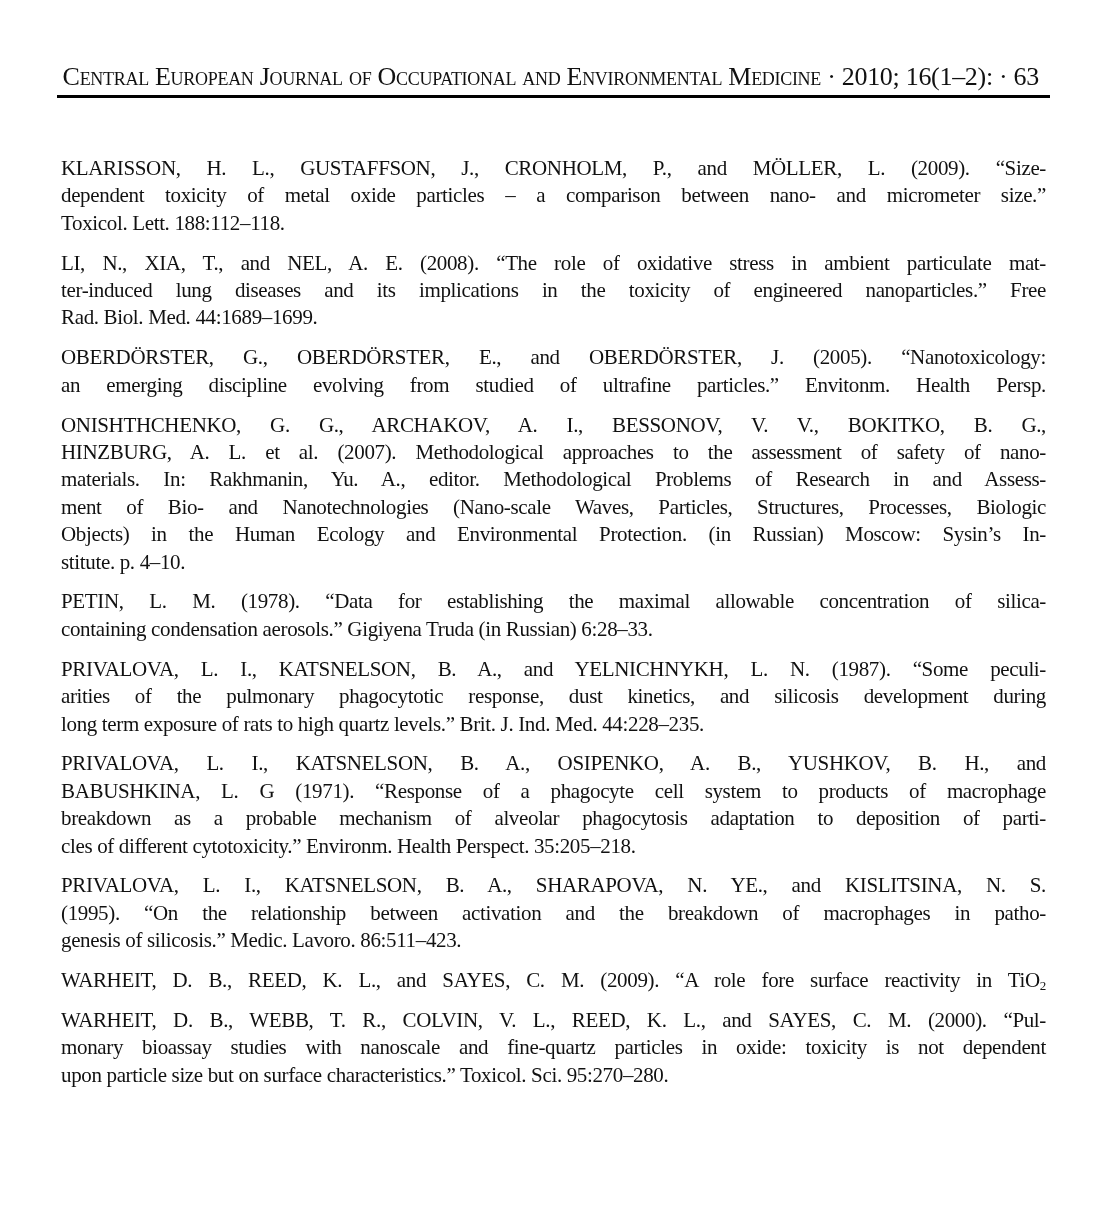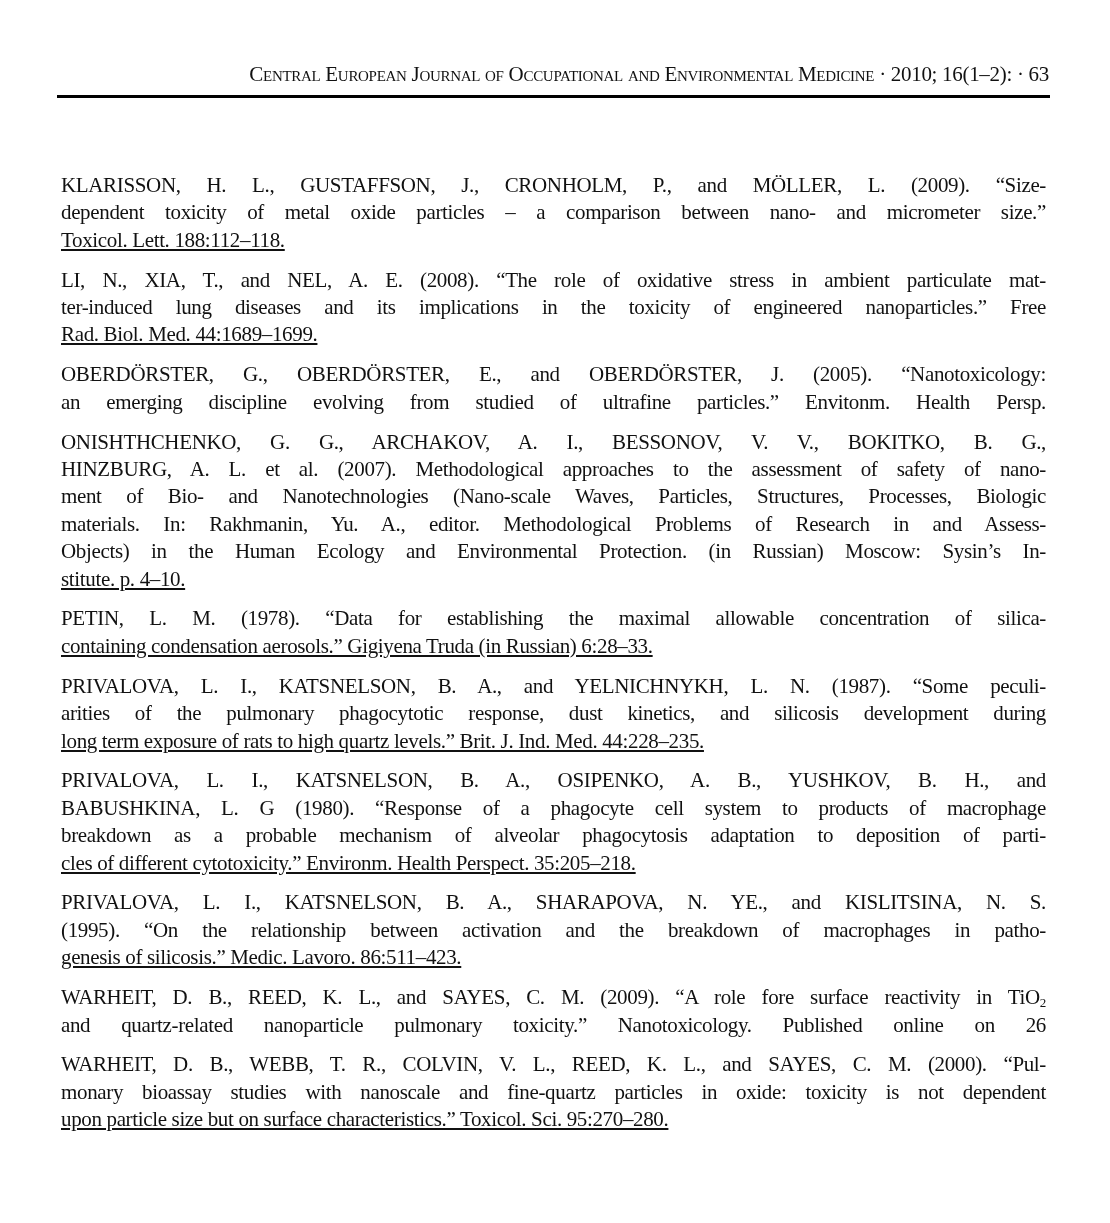--- a/index.html
+++ b/index.html
@@ -1,26 +1,26 @@
 <!DOCTYPE html>
 <html><head>
 <meta charset="utf-8">
 <style>
   html, body { margin: 0; padding: 0; background: #ffffff; }
   body { width: 1110px; height: 1223px; position: relative; overflow: hidden;
          font-family: "Liberation Serif", "DejaVu Serif", serif; color: #111; }
   .header { position: absolute; left: 57px; top: 62px; width: 993px; height: 30px; }
-  .header-text { position: absolute; right: 1px; top: 0; font-size: 21px; letter-spacing: -0.3px; white-space: nowrap; }
+  .header-text { position: absolute; right: 11px; top: 0; font-size: 26px; letter-spacing: -0.3px; white-space: nowrap; }
   .header-text .sc { font-variant: small-caps; }
   .rule { position: absolute; left: 57px; top: 95px; width: 993px; height: 3px; background: #000; }
-  .refs { position: absolute; left: 61px; top: 155px; width: 985px; margin-top: 17px; }
+  .refs { position: absolute; left: 61px; top: 155px; width: 985px; }
   .ref { margin-bottom: 12.5px; }
   .line { font-size: 21px; line-height: 27.4px; height: 27.4px; white-space: nowrap;
           text-align: justify; text-align-last: justify; overflow: visible; letter-spacing: -0.35px; }
-  .line.last { text-align-last: left; text-decoration: underline; }
+  .line.last { text-align-last: left; }
   sub { font-size: 13px; line-height: 0; vertical-align: -3px; }
 </style>
 </head>
 <body>
 
 <div class="header">
   <div class="header-text"><span class="sc">Central European Journal of Occupational and Environmental Medicine</span><span> · 2010; 16(1–2):  ·  63</span></div>
 </div>
 <div class="rule"></div>
 
@@ -35,47 +35,46 @@
     <div class="line">ter-induced lung diseases and its implications in the toxicity of engineered nanoparticles.” Free</div>
     <div class="line last">Rad. Biol. Med. 44:1689–1699.</div>
   </div>
   <div class="ref">
     <div class="line">OBERDÖRSTER, G., OBERDÖRSTER, E., and OBERDÖRSTER, J. (2005). “Nanotoxicology:</div>
     <div class="line">an emerging discipline evolving from studied of ultrafine particles.” Envitonm. Health Persp.</div>
   </div>
   <div class="ref">
     <div class="line">ONISHTHCHENKO, G. G., ARCHAKOV, A. I., BESSONOV, V. V., BOKITKO, B. G.,</div>
     <div class="line">HINZBURG, A. L. et al. (2007). Methodological approaches to the assessment of safety of nano-</div>
+    <div class="line">materials. In: Rakhmanin, Yu. A., editor. Methodological Problems of Research in and Assess-</div>
     <div class="line">ment of Bio- and Nanotechnologies (Nano-scale Waves, Particles, Structures, Processes, Biologic</div>
-    <div class="line">materials. In: Rakhmanin, Yu. A., editor. Methodological Problems of Research in and Assess-</div>
     <div class="line">Objects) in the Human Ecology and Environmental Protection. (in Russian) Moscow: Sysin’s In-</div>
     <div class="line last">stitute. p. 4–10.</div>
   </div>
   <div class="ref">
     <div class="line">PETIN, L. M. (1978). “Data for establishing the maximal allowable concentration of silica-</div>
     <div class="line last">containing condensation aerosols.” Gigiyena Truda (in Russian) 6:28–33.</div>
   </div>
   <div class="ref">
     <div class="line">PRIVALOVA, L. I., KATSNELSON, B. A., and YELNICHNYKH, L. N. (1987). “Some peculi-</div>
     <div class="line">arities of the pulmonary phagocytotic response, dust kinetics, and silicosis development during</div>
     <div class="line last">long term exposure of rats to high quartz levels.” Brit. J. Ind. Med. 44:228–235.</div>
   </div>
   <div class="ref">
     <div class="line">PRIVALOVA, L. I., KATSNELSON, B. A., OSIPENKO, A. B., YUSHKOV, B. H., and</div>
-    <div class="line">BABUSHKINA, L. G (1980). “Response of a phagocyte cell system to products of macrophage</div>
+    <div class="line">BABUSHKINA, L. G (1971). “Response of a phagocyte cell system to products of macrophage</div>
     <div class="line">breakdown as a probable mechanism of alveolar phagocytosis adaptation to deposition of parti-</div>
     <div class="line last">cles of different cytotoxicity.” Environm. Health Perspect. 35:205–218.</div>
   </div>
   <div class="ref">
     <div class="line">PRIVALOVA, L. I., KATSNELSON, B. A., SHARAPOVA, N. YE., and KISLITSINA, N. S.</div>
     <div class="line">(1995). “On the relationship between activation and the breakdown of macrophages in patho-</div>
     <div class="line last">genesis of silicosis.” Medic. Lavoro. 86:511–423.</div>
   </div>
   <div class="ref">
     <div class="line"><span>WARHEIT, D. B., REED, K. L., and SAYES, C. M. (2009). “A role fore surface reactivity in TiO</span><sub>2</sub></div>
-    <div class="line">and quartz-related nanoparticle pulmonary toxicity.” Nanotoxicology. Published online on 26</div>
   </div>
   <div class="ref">
     <div class="line">WARHEIT, D. B., WEBB, T. R., COLVIN, V. L., REED, K. L., and SAYES, C. M. (2000). “Pul-</div>
     <div class="line">monary bioassay studies with nanoscale and fine-quartz particles in oxide: toxicity is not dependent</div>
     <div class="line last">upon particle size but on surface characteristics.” Toxicol. Sci. 95:270–280.</div>
   </div>
 </div>
 
 </body></html>

